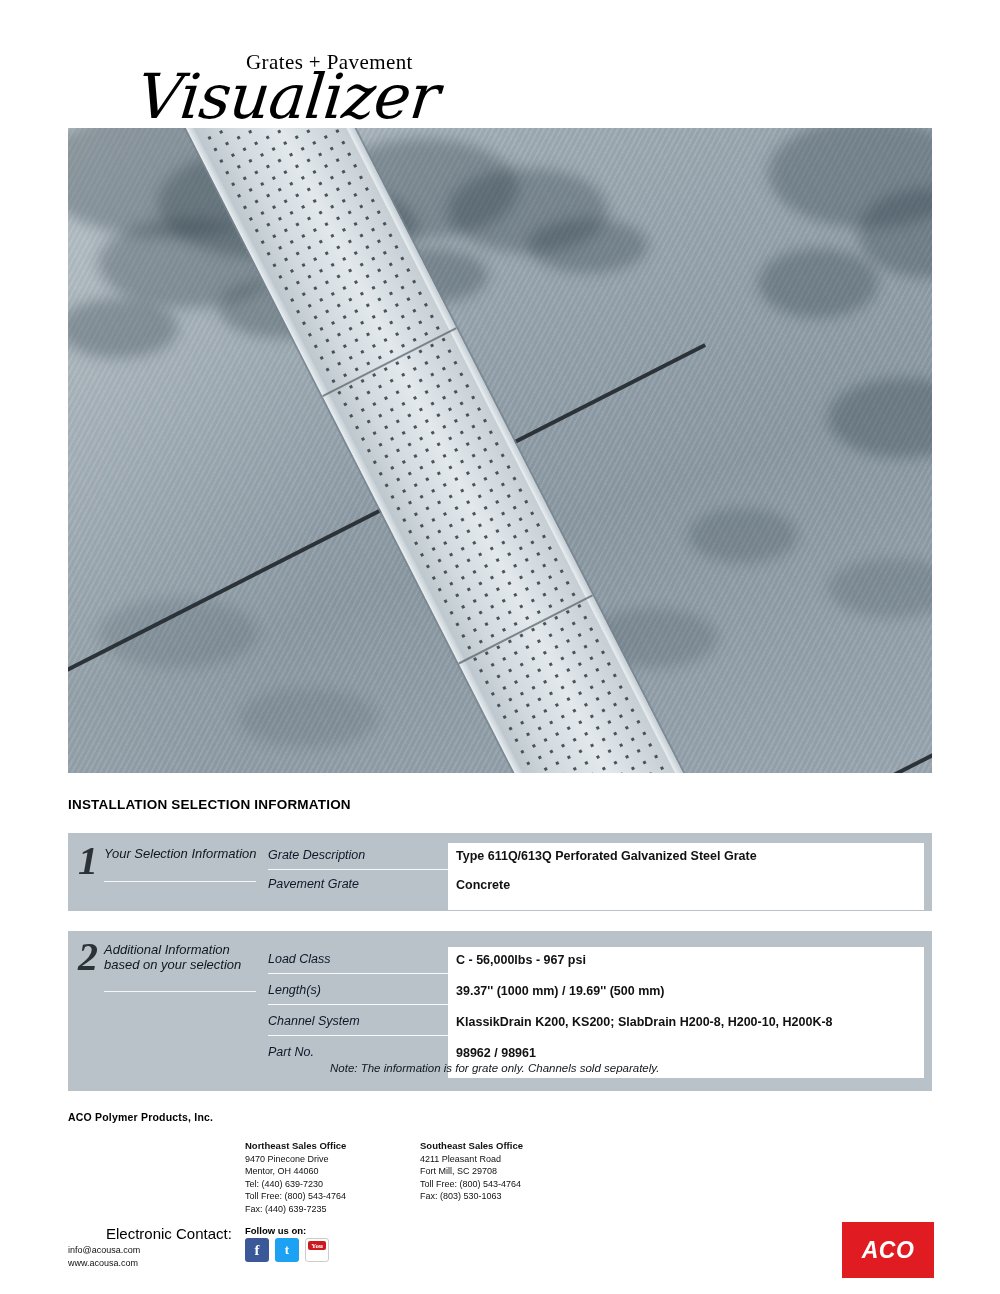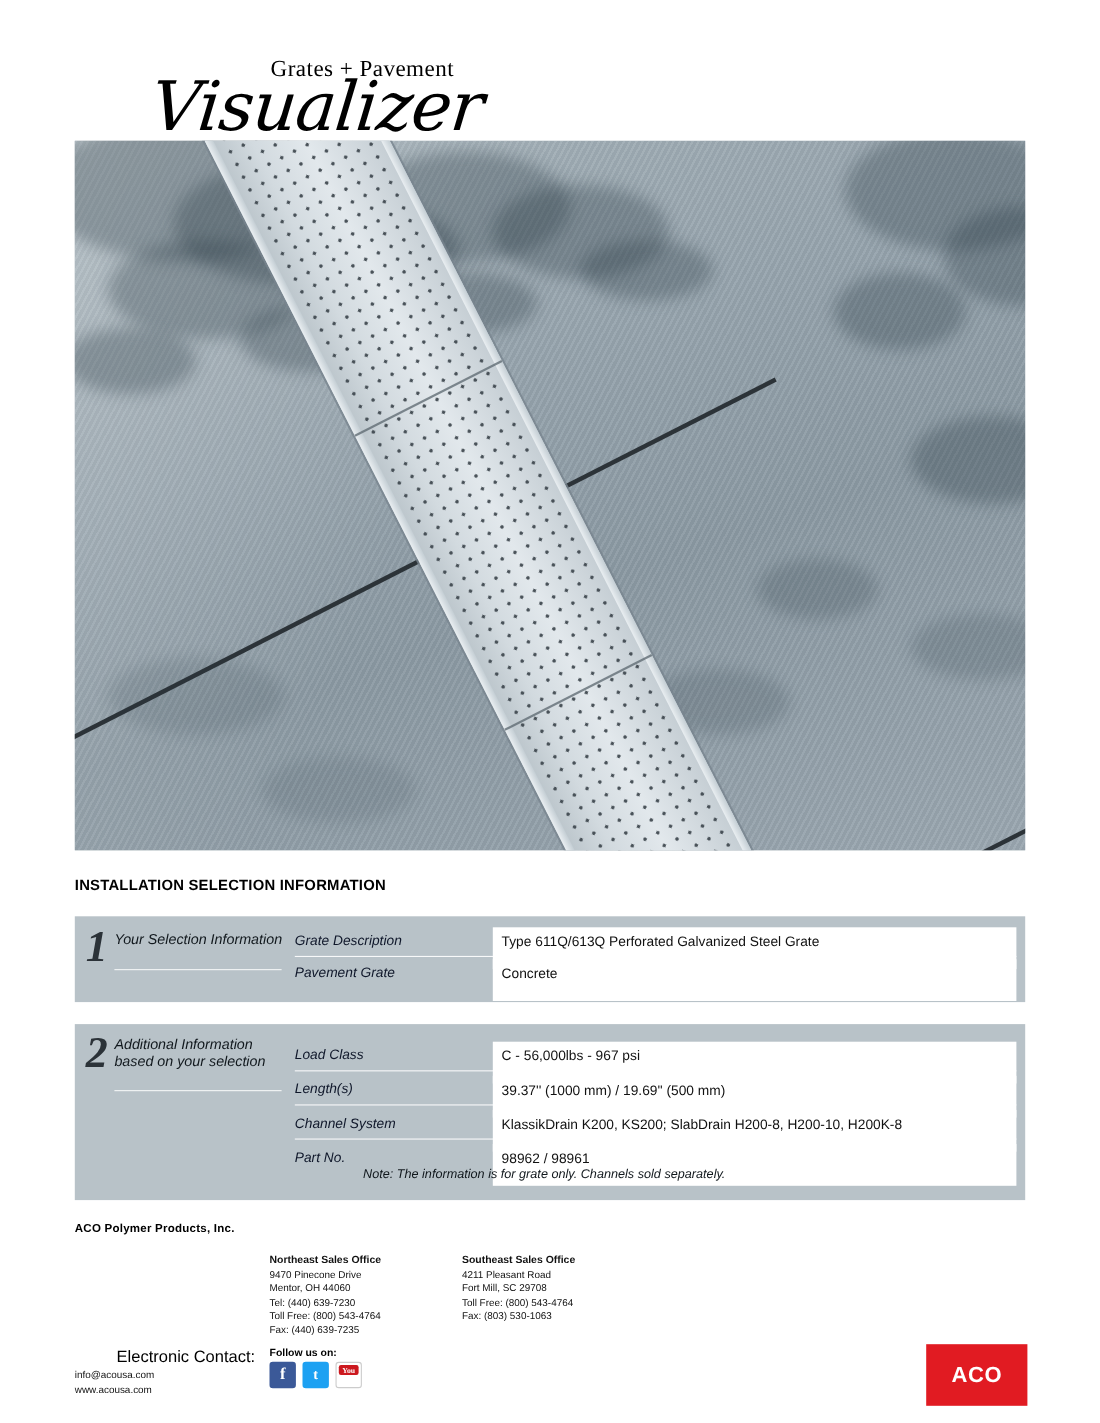--- a/index.html
+++ b/index.html
@@ -107,20 +107,21 @@
     position:absolute;left:180px;top:0;width:476px;height:38px;
     background:#ffffff;
     border:none;
     font-size:12.5px;
     color:#111;
     padding:5px 8px;
     box-sizing:border-box;
     line-height:16px;
     white-space:nowrap;
     overflow:hidden;
+    font-weight:bold;
   }
   .row .sep{
     position:absolute;left:0;top:26px;width:656px;height:1px;background:#ffffff;opacity:.9;
   }
   .note{
     position:absolute;left:262px;top:131px;
     font-size:11.5px;font-style:italic;color:#11181d;
   }
 
   
@@ -140,22 +141,23 @@
   .fb{background:#3b5998;}
   .tw{background:#1da1f2;font-size:13px;}
   .yt{background:#ffffff;color:#111;border:1px solid #ccc;font-size:7px;flex-direction:column;justify-content:flex-start;padding-top:1px;box-sizing:border-box;}
   .yt .ytbar{width:18px;height:9px;background:#cc181e;border-radius:2px;display:flex;align-items:center;justify-content:center;color:#fff;font-size:7px;margin-top:1px;}
 
   .aco-logo{
     position:absolute;left:842px;top:1222px;width:92px;height:56px;
     background:#e11b22;display:flex;align-items:center;justify-content:center;
   }
   .aco-logo span{
-    color:#fff;font-size:20px;font-weight:bold;letter-spacing:.5px;
+    color:#fff;font-size:23px;font-weight:bold;letter-spacing:.5px;
     font-family:"Liberation Sans", sans-serif;
+    font-style:italic;
   }
 </style>
 </head>
 <body>
 
 <div class="page">
 
   <div class="logo-block">
     <div class="logo-sub">Grates + Pavement</div>
     <div class="logo-main">Visualizer</div>

